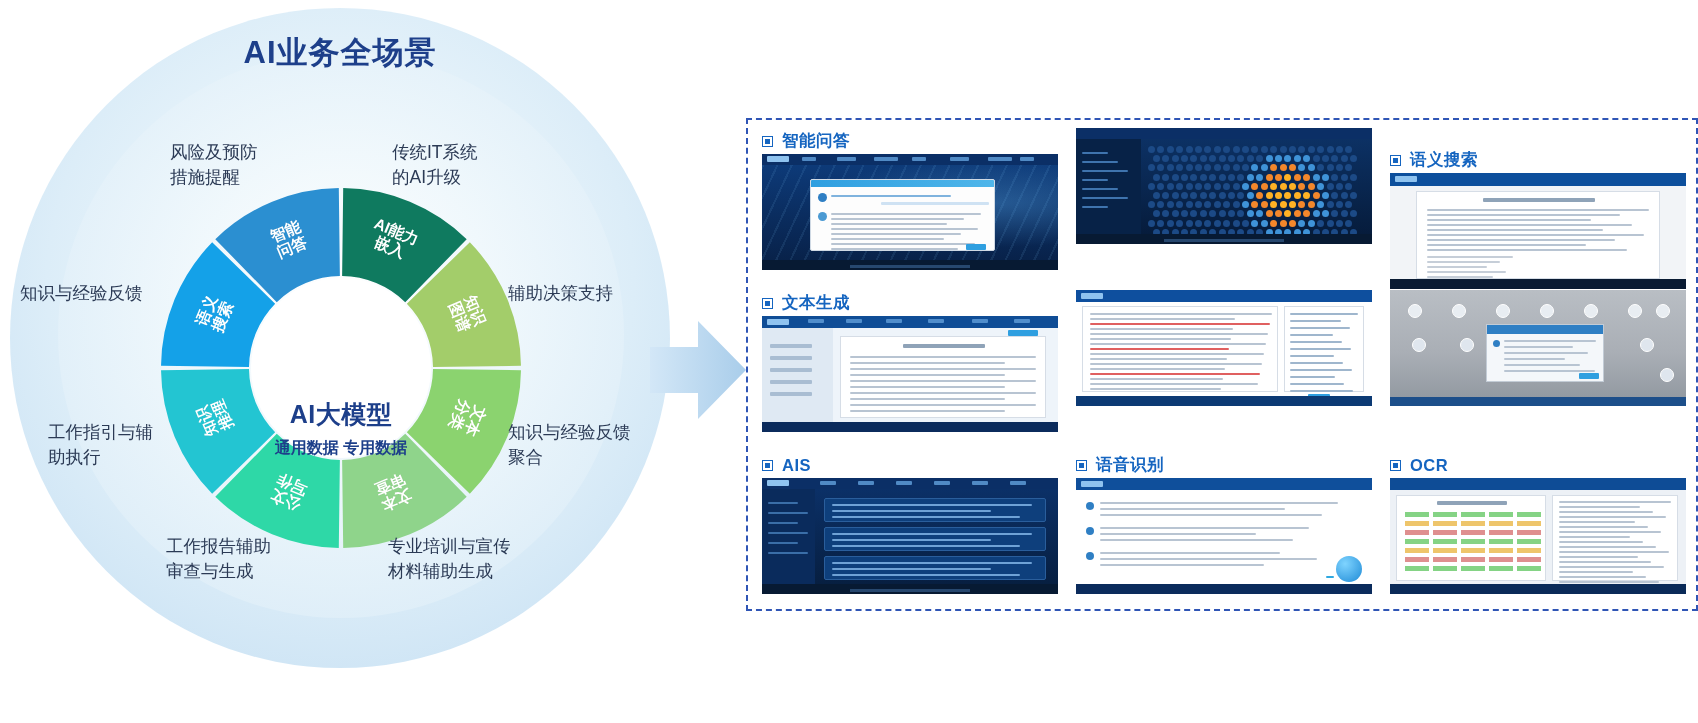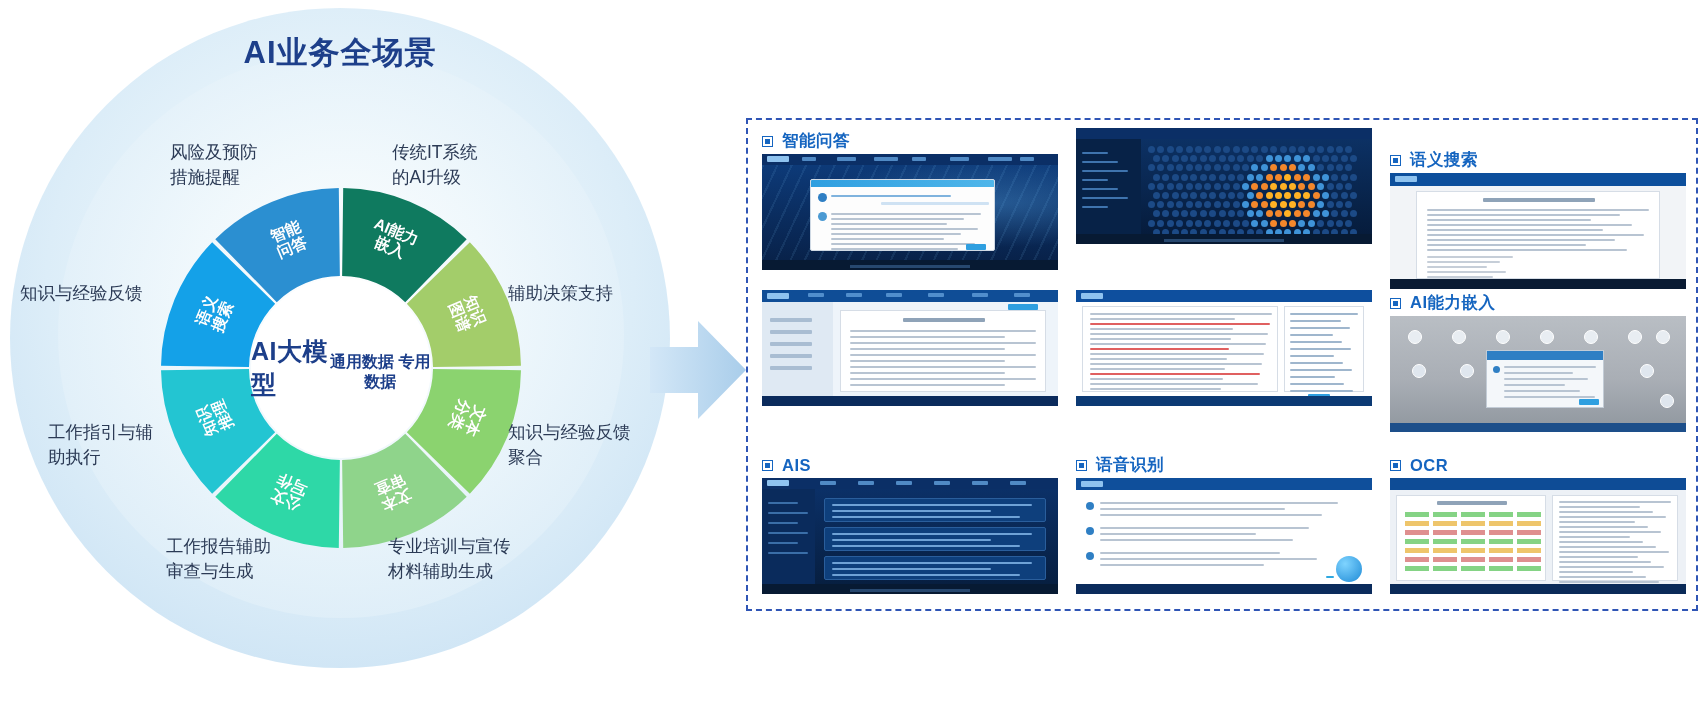--- a/index.html
+++ b/index.html
@@ -31,21 +31,21 @@
     font-size: 31px; font-weight: bold; color: #1d3f8a;
     letter-spacing: 1px;
   }
 
   
   .donut-wrap { position: absolute; left: 161px; top: 188px; width: 360px; height: 360px; }
   .donut-svg { position: absolute; left: 0; top: 0; }
   .hub {
     position: absolute; left: 90px; top: 90px; width: 180px; height: 180px;
     border-radius: 50%; background: #ffffff;
-    display: flex; flex-direction: row; align-items: center; justify-content: flex-end;
+    display: flex; flex-direction: column; align-items: center; justify-content: flex-end;
   }
   .hub-main { font-size: 25px; font-weight: bold; color: #1d3f8a; letter-spacing: .5px; }
   .hub-sub { font-size: 16px; font-weight: bold; color: #1d3f8a; margin-top: 7px; line-height: 1.25; text-align: center; }
 
   .seg-label {
     position: absolute; color: #ffffff; font-weight: bold; font-size: 15.5px;
     line-height: 1.08; text-align: center; white-space: pre-line;
     transform-origin: 50% 50%;
     text-shadow: 0 0 1px rgba(0,0,0,.12);
   }
@@ -507,20 +507,24 @@
               <div class="ln" style="left:10px;top:64px;width:86px;background:#c6ced8;"></div>
               <div class="ln" style="left:10px;top:69px;width:73px;background:#c6ced8;"></div>
               <div class="ln" style="left:10px;top:74px;width:60px;background:#c6ced8;"></div>
               <div class="ln" style="left:10px;top:79px;width:79px;background:#c6ced8;"></div>
               <div class="ln" style="left:10px;top:84px;width:66px;background:#c6ced8;"></div>
             </div>
             <div class="s-bottombar" style="background:#0a1b33;"></div>
           </div>
         </div>
         <div class="cell" style="left:0px;top:162px;width:296px;">
+          <div class="cell-head">
+            <span class="cell-marker"></span>
+            <span class="cell-title">文本生成</span>
+          </div>
           <div class="shot">
             <div class="lightui"></div>
             <div class="lightui-top"></div>
             <div class="s-logo" style="top:3px;"></div>
             <div class="s-navitem" style="left:46px;width:16px;"></div>
             <div class="s-navitem" style="left:84px;width:16px;"></div>
             <div class="s-navitem" style="left:124px;width:16px;"></div>
             <div class="s-navitem" style="left:166px;width:16px;"></div>
             <div class="s-navitem" style="left:210px;width:16px;"></div>
             <div class="s-navitem" style="left:252px;width:16px;"></div>
@@ -582,24 +586,20 @@
               <div class="ln" style="left:5px;top:62px;width:62px;background:#9fb6cd;"></div>
               <div class="ln" style="left:5px;top:69px;width:45px;background:#9fb6cd;"></div>
               <div class="ln" style="left:5px;top:76px;width:54px;background:#9fb6cd;"></div>
               <div class="ln" style="left:5px;top:83px;width:63px;background:#9fb6cd;"></div>
             </div>
             <div class="btn-sm" style="left:232px;top:104px;width:22px;"></div>
             <div class="lightui-foot" style="background:#0c3a74;"></div>
           </div>
         </div>
         <div class="cell" style="left:628px;top:162px;width:296px;">
-          <div class="cell-head">
-            <span class="cell-marker"></span>
-            <span class="cell-title">AI能力嵌入</span>
-          </div>
           <div class="shot">
             <div class="desk"></div>
             <div class="desk-ico" style="left:18px;top:14px;"></div>
             <div class="desk-ico" style="left:62px;top:14px;"></div>
             <div class="desk-ico" style="left:106px;top:14px;"></div>
             <div class="desk-ico" style="left:150px;top:14px;"></div>
             <div class="desk-ico" style="left:194px;top:14px;"></div>
             <div class="desk-ico" style="left:238px;top:14px;"></div>
             <div class="desk-ico" style="left:266px;top:14px;"></div>
             <div class="desk-ico" style="left:22px;top:48px;background:#dfe6ee;"></div>

